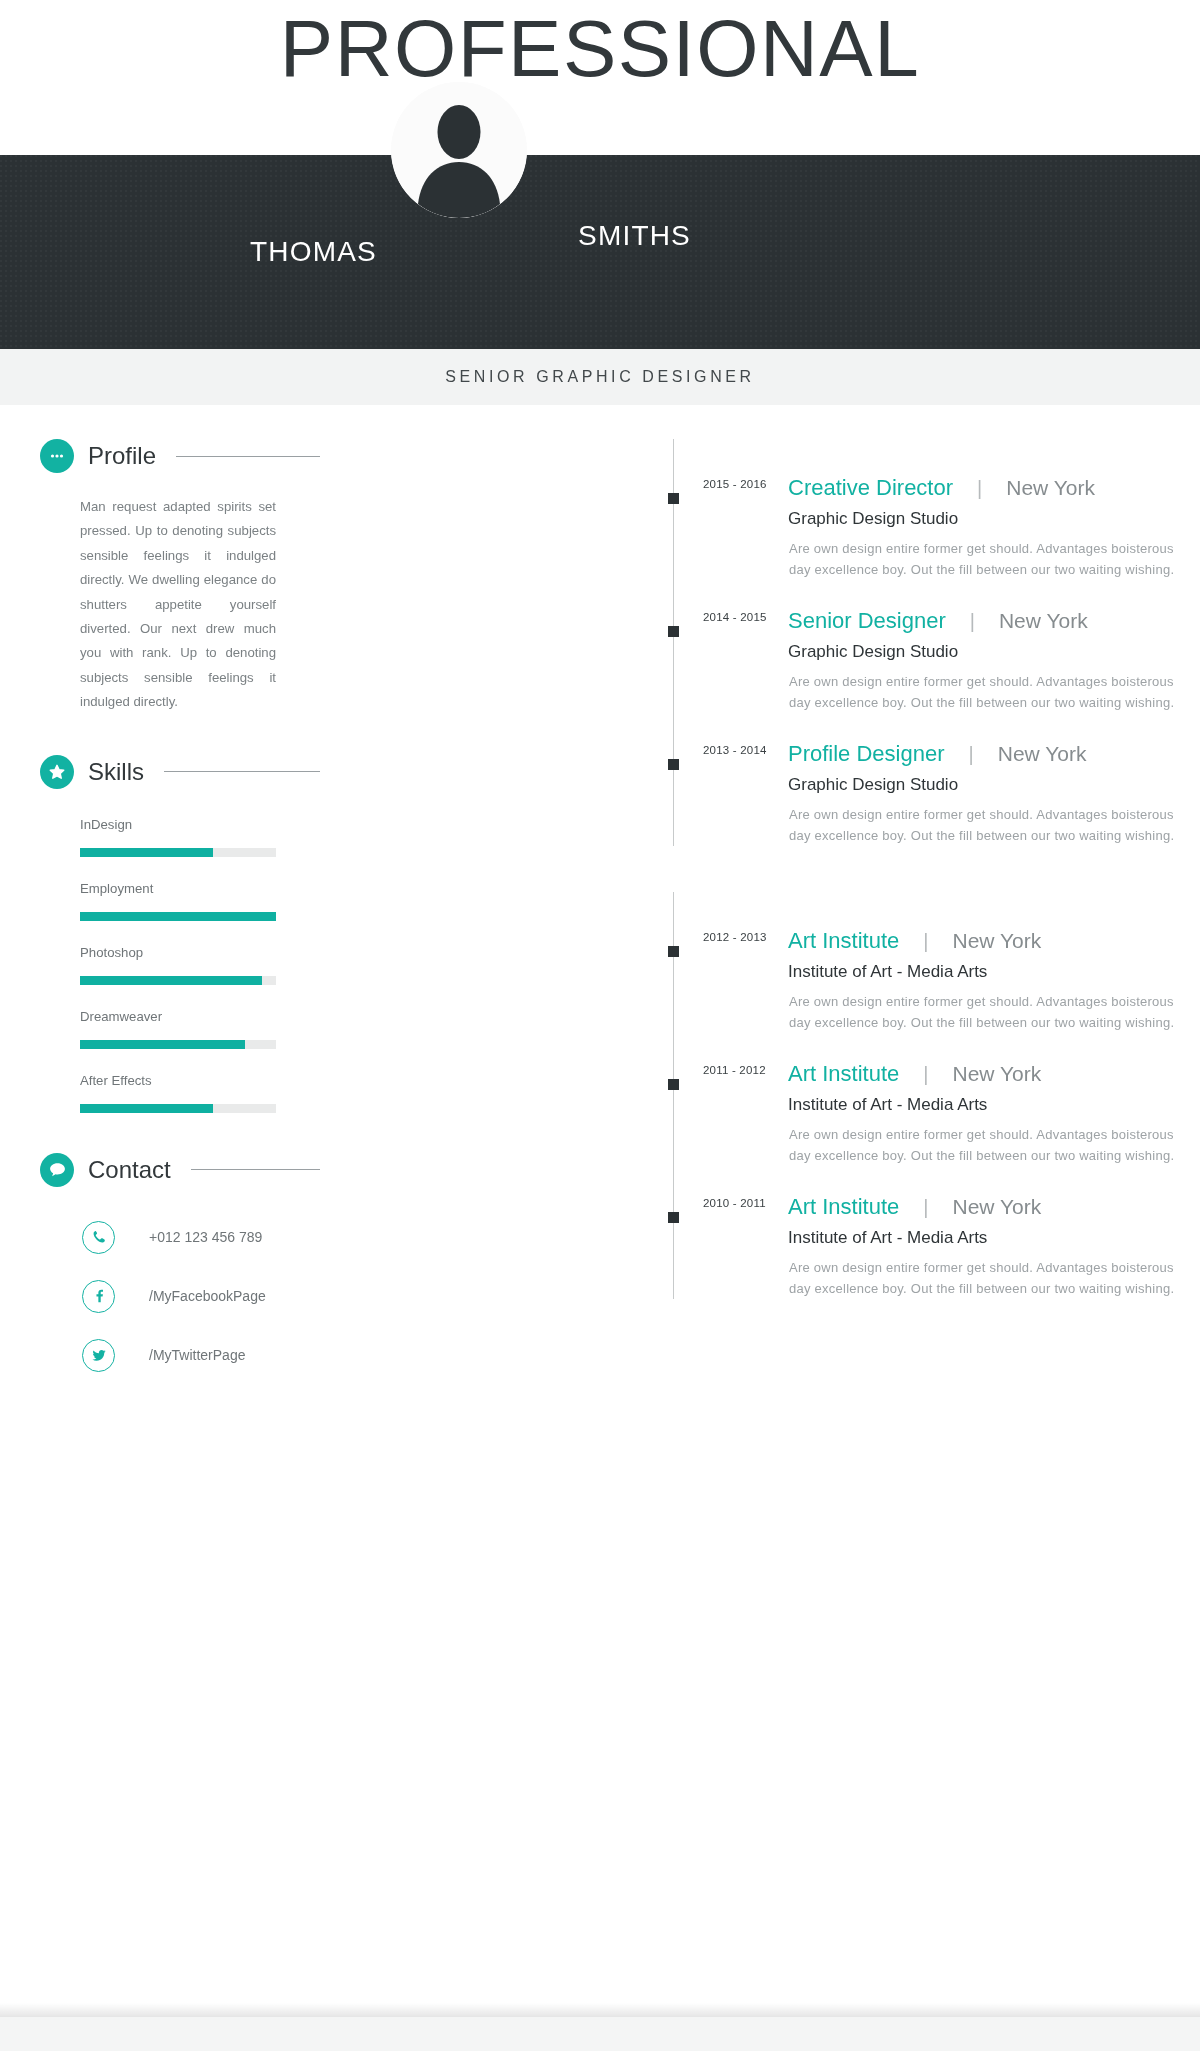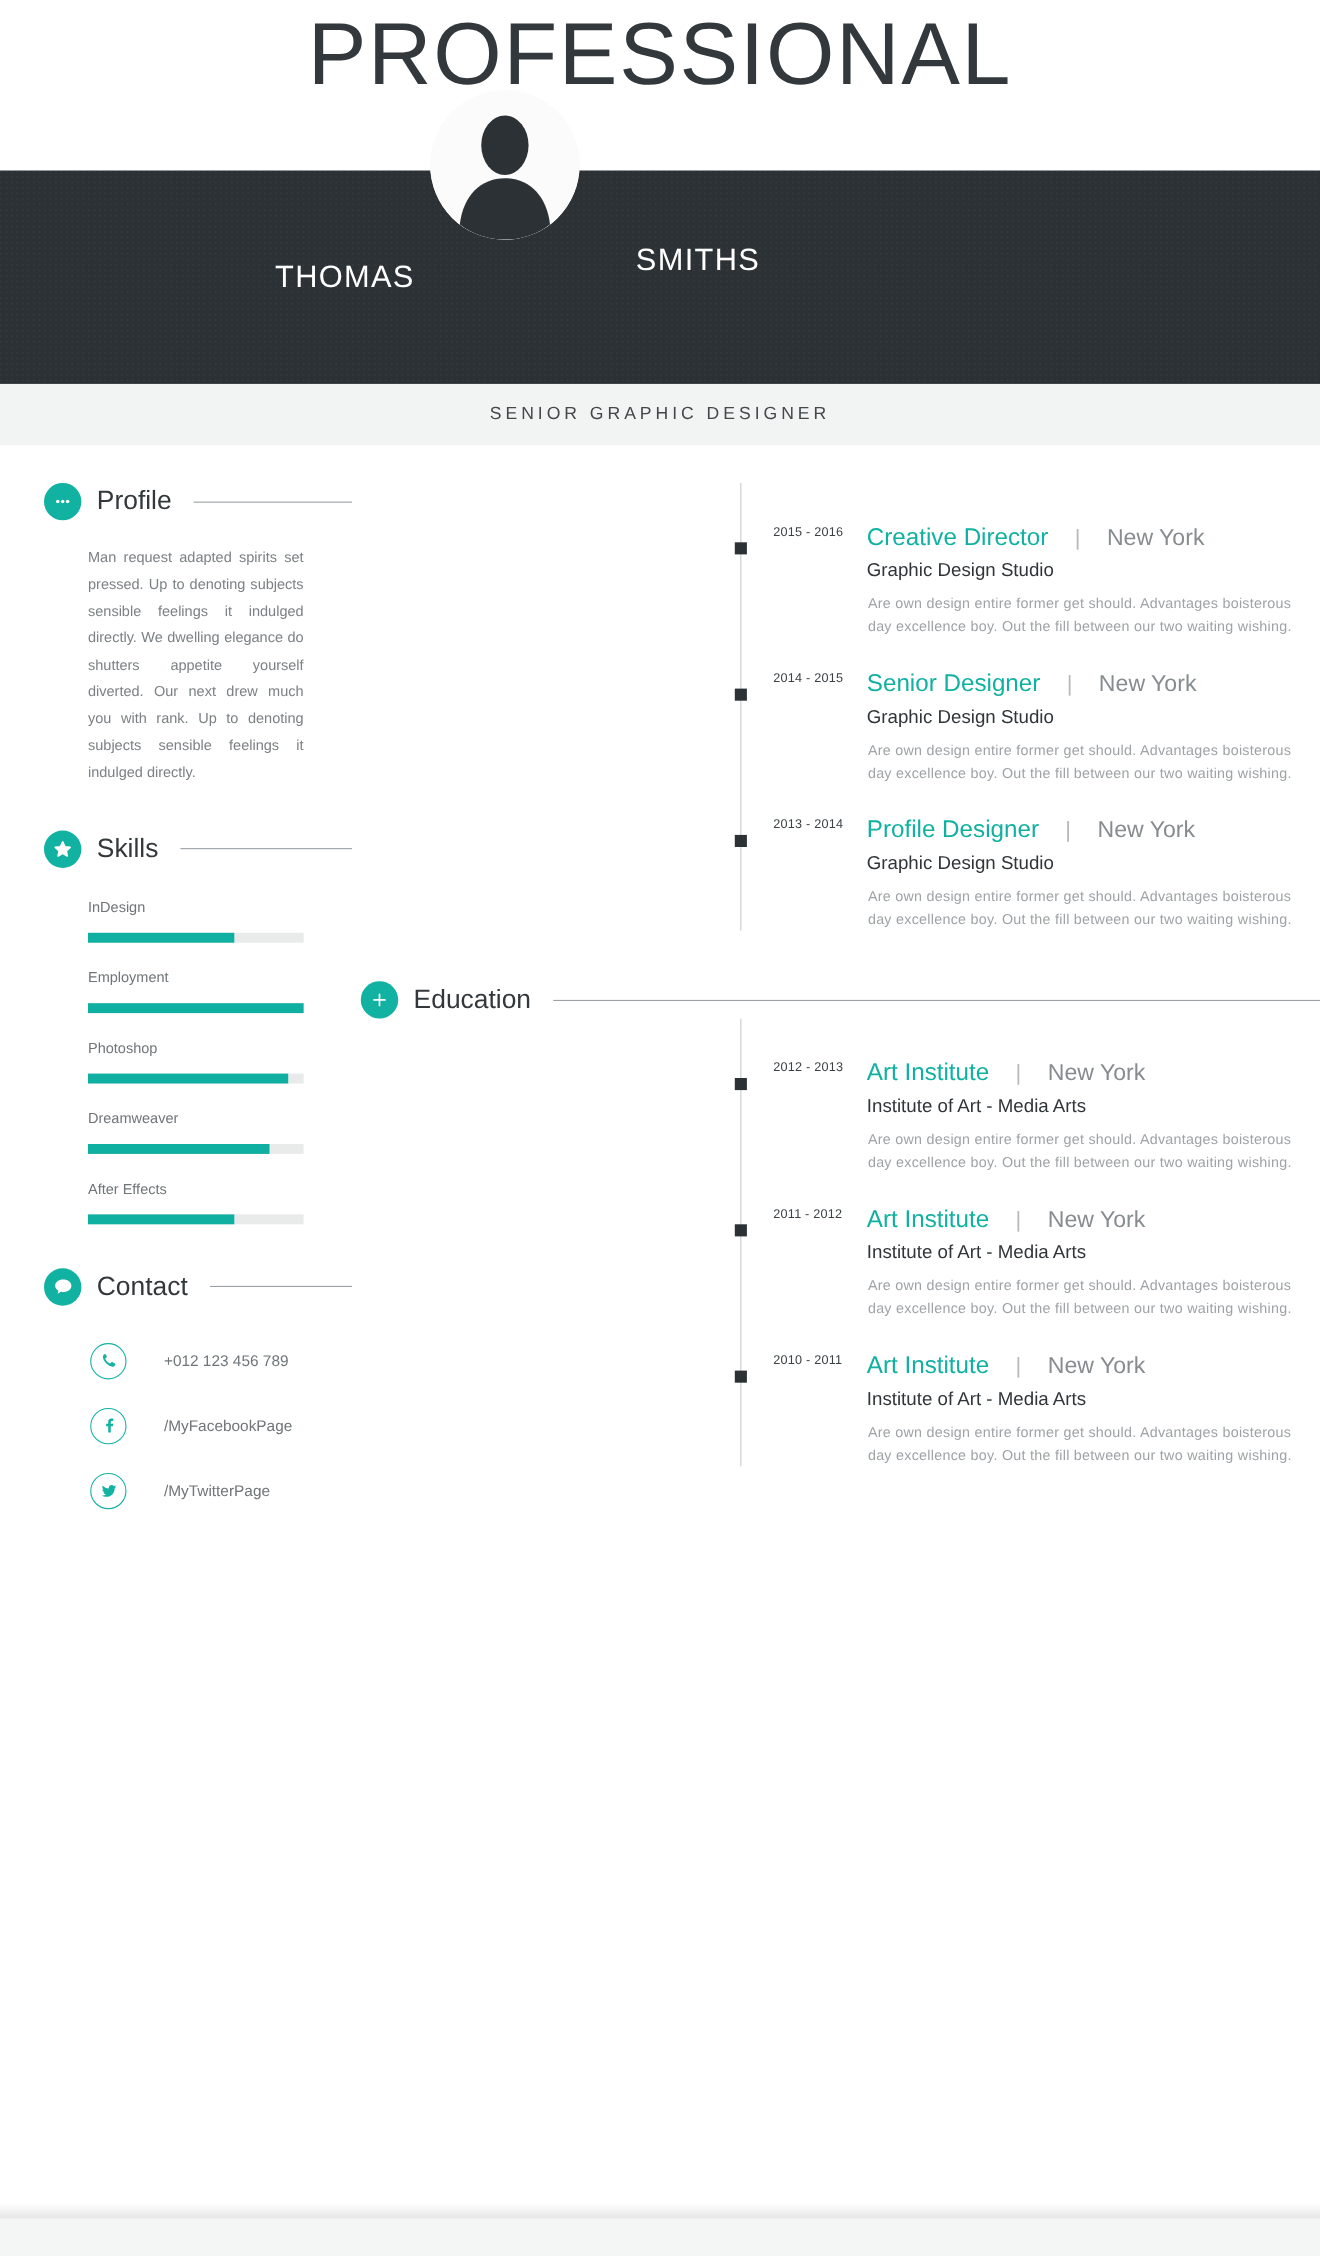--- a/index.html
+++ b/index.html
@@ -461,29 +461,20 @@
                 <span class="tl-place">New York</span>
               </div>
               <div class="tl-company">Graphic Design Studio</div>
               <div class="tl-desc">Are own design entire former get should. Advantages boisterous day excellence boy. Out the fill between our two waiting wishing.</div>
             </div>
           </div>
         </div>
       </div>
 
       <div class="tl-section education">
-        <div class="sec-head">
-          <div class="sec-badge">
-            <svg width="18" height="18" viewBox="0 0 20 20">
-              <path d="M10 4.4 V15.6 M4.4 10 H15.6" stroke="#ffffff" stroke-width="1.7" stroke-linecap="round"></path>
-            </svg>
-          </div>
-          <div class="sec-title">Education</div>
-          <div class="sec-rule"></div>
-        </div>
 
         <div class="tl-body">
           <div class="tl-line"></div>
 
           <div class="tl-entry">
             <div class="tl-marker"></div>
             <div class="tl-date">2012 - 2013</div>
             <div class="tl-content">
               <div class="tl-role-line">
                 <span class="tl-role">Art Institute</span>

